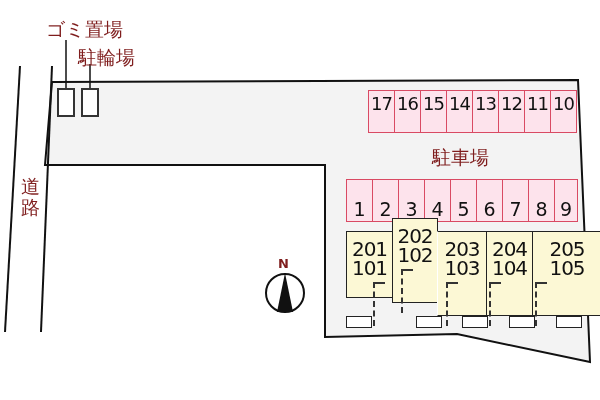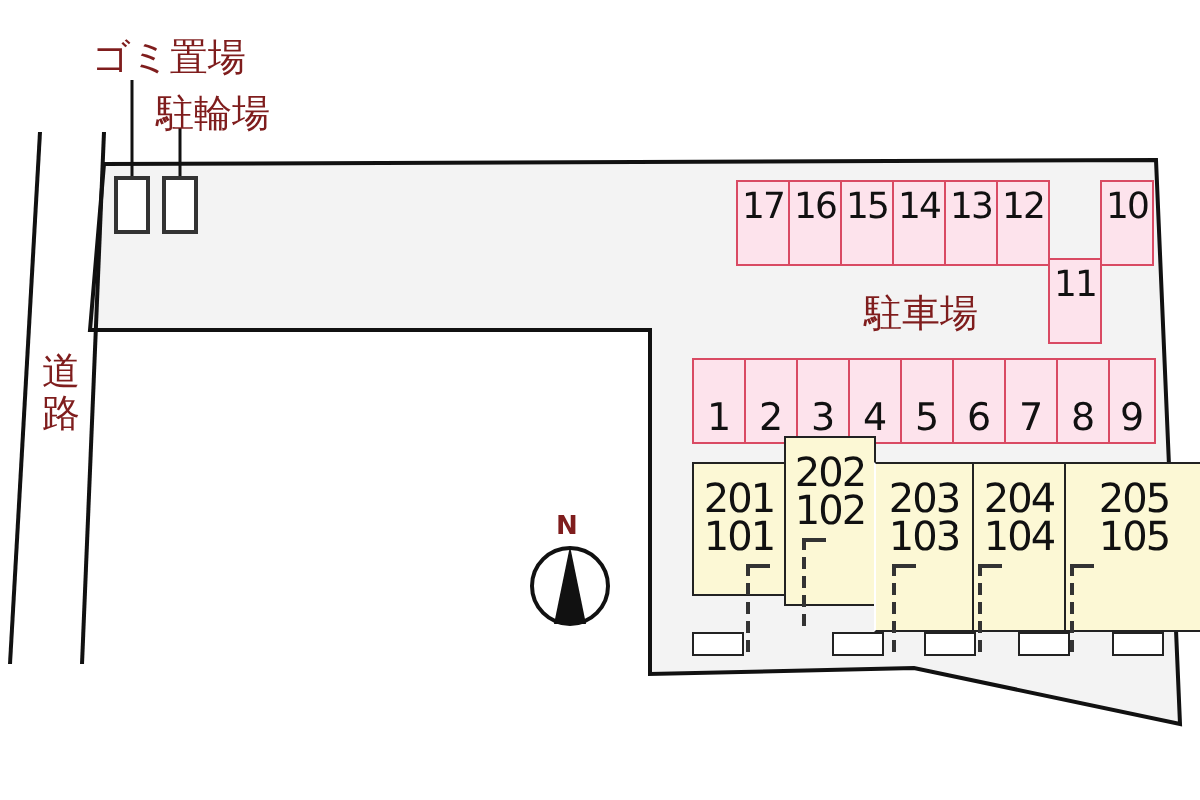--- a/index.html
+++ b/index.html
@@ -47,21 +47,21 @@
 
 <div class="lbl" style="left:278px;top:257px;font-size:13px;font-weight:bold;">N</div>
 
 <div>
   <div class="stall top" style="left:368px;top:90px;width:27px;height:43px;">17</div>
   <div class="stall top" style="left:394px;top:90px;width:27px;height:43px;">16</div>
   <div class="stall top" style="left:420px;top:90px;width:27px;height:43px;">15</div>
   <div class="stall top" style="left:446px;top:90px;width:27px;height:43px;">14</div>
   <div class="stall top" style="left:472px;top:90px;width:27px;height:43px;">13</div>
   <div class="stall top" style="left:498px;top:90px;width:27px;height:43px;">12</div>
-  <div class="stall top" style="left:524px;top:90px;width:27px;height:43px;margin-top:39px;">11</div>
+  <div class="stall top" style="left:524px;top:90px;width:27px;height:43px;">11</div>
   <div class="stall top" style="left:550px;top:90px;width:27px;height:43px;">10</div>
 </div>
 
 <div class="lbl jp" style="left:432px;top:148px;">駐車場</div>
 
 <div>
   <div class="stall bottom" style="left:346px;top:179px;width:27px;height:43px;">1</div>
   <div class="stall bottom" style="left:372px;top:179px;width:27px;height:43px;">2</div>
   <div class="stall bottom" style="left:398px;top:179px;width:27px;height:43px;">3</div>
   <div class="stall bottom" style="left:424px;top:179px;width:27px;height:43px;">4</div>

